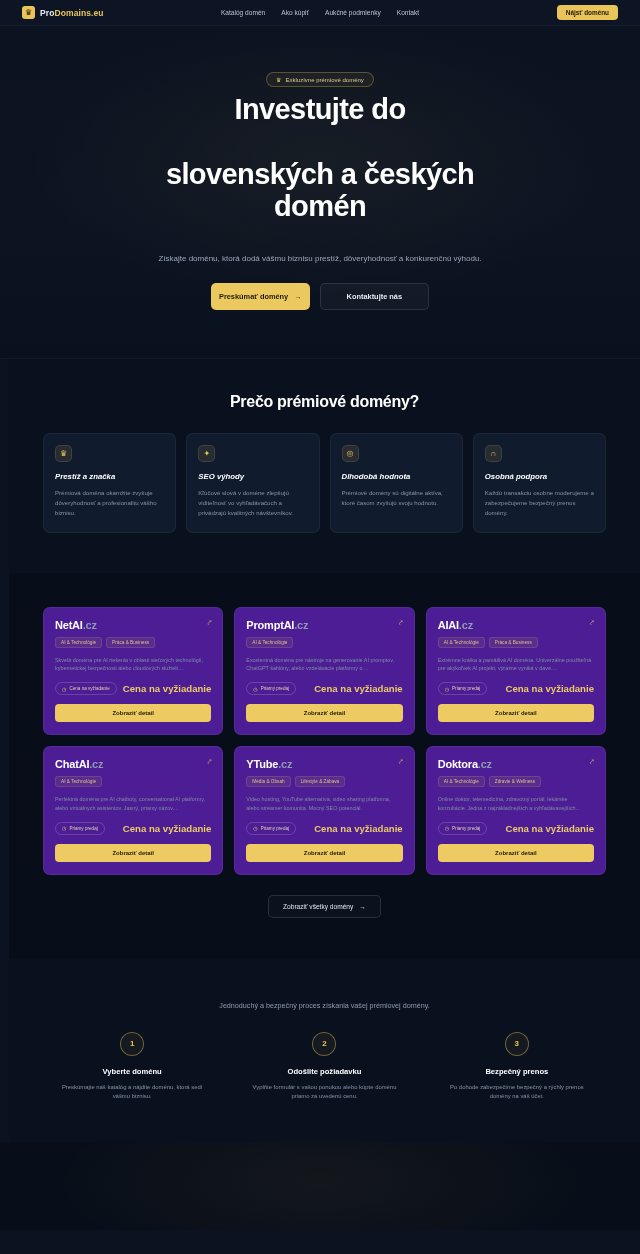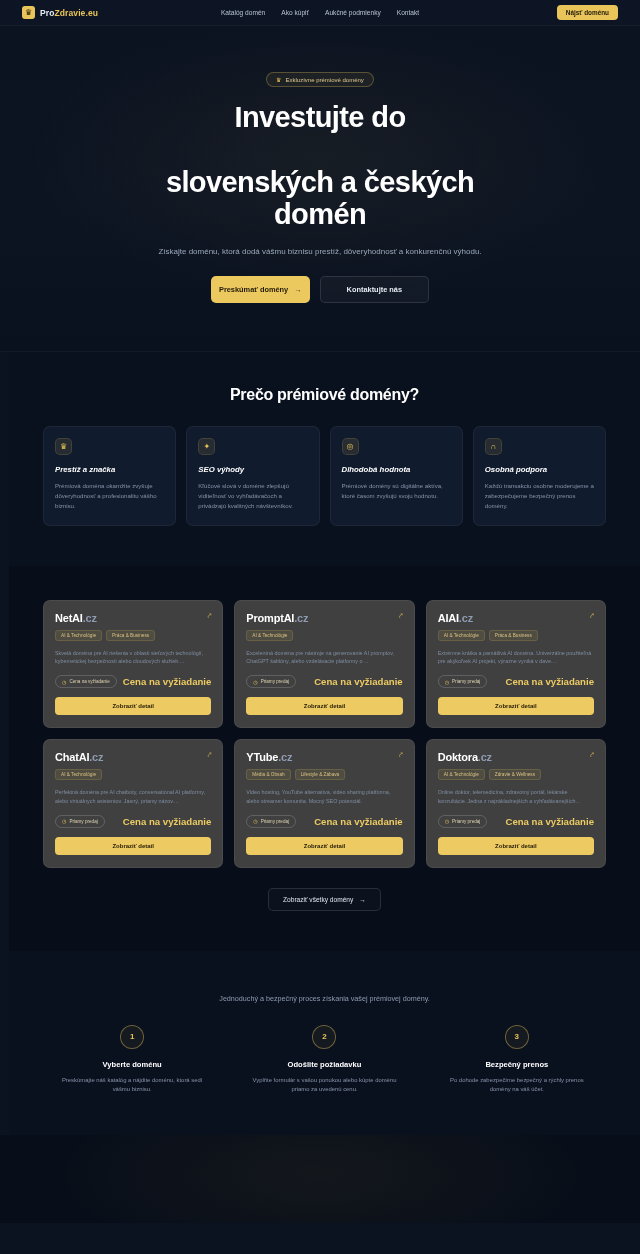--- a/index.html
+++ b/index.html
@@ -59,27 +59,27 @@
   }
   .pill {
     display: inline-flex; align-items: center; gap: 4px;
     border: 1px solid rgba(233,197,89,0.3);
     background: rgba(233,197,89,0.06);
     color: #e0cb8e;
     font-size: 6px; padding: 3px 9px; border-radius: 20px;
   }
   .pill .crown { color: #e9c559; font-size: 6px; }
   h1.hero-title {
-    margin-top: 14px;
+    margin-top: 6px;
     font-size: 29px; line-height: 1.12; font-weight: bold;
     letter-spacing: -0.6px; color: #ffffff;
   }
   h1.hero-title .gold { color: #e9c559; }
   .hero-sub {
-    margin-top: 14px;
+    margin-top: 29px;
     font-size: 8px; line-height: 1.65; color: #9aa7ba;
   }
   .hero-ctas { margin-top: 18px; display: flex; justify-content: center; gap: 10px; }
   .btn-primary {
     background: #ecc95f; color: #241b07;
     font-size: 7.4px; font-weight: bold;
     padding: 8px 8px; border-radius: 5px; border: none;
     display: inline-flex; align-items: center; gap: 6px;
   }
   .btn-ghost {
@@ -111,21 +111,21 @@
     border: 1px solid rgba(233,197,89,0.15);
     display: flex; align-items: center; justify-content: center;
     font-size: 8px; color: #e9c559; margin-bottom: 10px;
   }
   .fcard h3 { font-size: 7.8px; font-weight: bold; color: #fff; margin-bottom: 7px; font-style: italic; }
   .fcard p { font-size: 6.1px; line-height: 1.62; color: #8693a8; }
 
   
   .domains { display: grid; grid-template-columns: repeat(3, 1fr); gap: 11px; }
   .dcard {
-    background: #404040;
+    background: #4c1d95;
     border: 1px solid rgba(255,255,255,0.06);
     border-radius: 7px;
     padding: 11px 11px 12px;
     position: relative;
   }
   .dcard-top { display: flex; align-items: flex-start; justify-content: space-between; }
   .dname { font-size: 11px; font-weight: bold; color: #fff; letter-spacing: -0.2px; }
   .dname .tld { color: #8e9bb0; font-weight: bold; }
   .dshare { color: #d8b954; font-size: 7px; line-height: 1; }
   .dtags { display: flex; gap: 4px; margin-top: 6px; flex-wrap: wrap; }
@@ -185,21 +185,21 @@
   }
 </style>
 </head>
 <body>
 
 <div class="page">
 
   <div class="header">
     <div class="brand">
       <span class="brand-mark">♛</span>
-      <span class="brand-text"><span>Pro</span><span class="gold">Zdravie.eu</span></span>
+      <span class="brand-text"><span>Pro</span><span class="gold">Domains.eu</span></span>
     </div>
     <div class="nav">
       <a href="#">Katalóg domén</a>
       <a href="#">Ako kúpiť</a>
       <a href="#">Aukčné podmienky</a>
       <a href="#">Kontakt</a>
     </div>
     <button class="btn-head">Nájsť doménu</button>
   </div>
 

